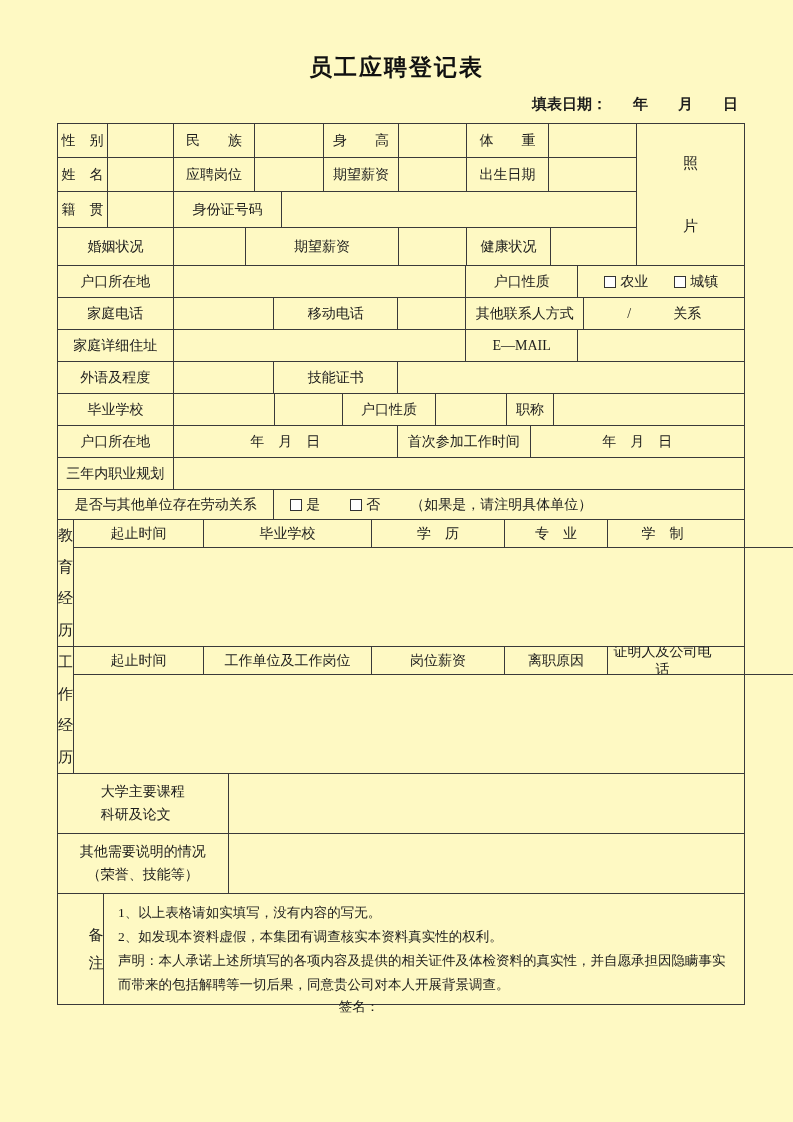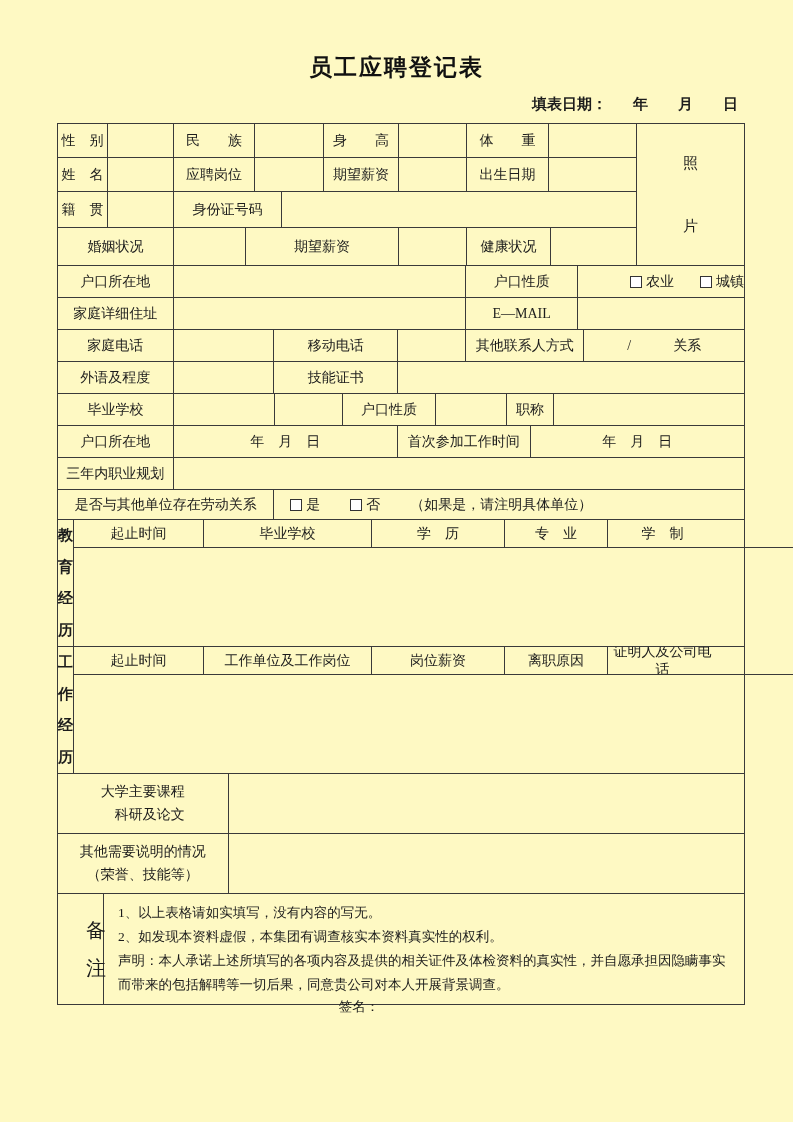--- a/index.html
+++ b/index.html
@@ -78,40 +78,40 @@
   }
 
   .slash-cell { display: flex; align-items: center; justify-content: center; gap: 42px; }
 
   .labor-cell { justify-content: flex-start; padding-left: 16px; gap: 30px; }
 
   
   .vlabel {
     width: 45px;
     border-right: 1px solid #3a3a3a;
-    display: flex; align-items: center; justify-content: center; font-weight: bold;
+    display: flex; align-items: center; justify-content: center;
   }
   .vlabel span {
     width: 1em; line-height: 2.1;
     word-break: break-all;
     text-align: center;
     font-size: 15px;
   }
   .section { display: flex; }
   .grid { flex: 1; display: flex; }
   .grid-row { display: flex; border-bottom: 1px solid #3a3a3a; }
   .grid .grid-row:last-child { border-bottom: none; }
 
-  .pre-center { white-space: pre-line; text-align: right; line-height: 1.6; }
+  .pre-center { white-space: pre-line; text-align: left; line-height: 1.6; }
   .wrap-center { text-align: center; line-height: 1.6; padding: 0 10px; font-family: Liberation Mono, monospace; }
 
   
   .remarks-label { width: 46px; border-right: 1px solid #3a3a3a;
     display: flex; align-items: center; justify-content: center; }
-  .remarks-label span { width: 1em; line-height: 1.9; word-break: break-all; text-align: center; font-size: 20px; margin-left: 31px; }
+  .remarks-label span { width: 1em; line-height: 1.9; word-break: break-all; text-align: center; font-size: 15px; margin-left: 31px; }
   .remarks-body { flex: 1; padding: 7px 12px 4px 14px; font-size: 13.5px; }
   .remarks-body .rline { line-height: 1.78; text-align: left; }
   .sig-line { text-align: center; padding-right: 132px; line-height: 1.5; font-size: 13.5px; }.w47{width:47px}.w50{width:50px}.w66{width:66px}
   .w68{width:68px}.w69{width:69px}.w71{width:71px}.w72{width:72px}.w75{width:75px}
   .w81{width:81px}.w82{width:82px}.w84{width:84px}.w85{width:85px}.w87{width:87px}
   .w93{width:93px}.w101{width:101px}.w103{width:103px}.w108{width:108px}.w109{width:109px}
   .w113{width:113px}.w116{width:116px}.w119{width:119px}.w124{width:124px}.w130{width:130px}
   .w133{width:133px}.w153{width:153px}.w160{width:160px}.w166{width:166px}.w168{width:168px}
   .w171{width:171px}.w214{width:214px}.w217{width:217px}.w225{width:225px}.w293{width:293px}
   .w347{width:347px}.w354{width:354px}.w462{width:462px}.w471{width:471px}.w517{width:517px}
@@ -168,49 +168,49 @@
       <div class="photo-cell">
         <span>照</span>
         <span>片</span>
       </div>
     </div>
 
     <div class="row h32">
       <div class="c w116">户口所在地</div>
       <div class="c w293"></div>
       <div class="c w113">户口性质</div>
-      <div class="c w166" style="gap:26px;justify-content:flex-end;">
+      <div class="c w166" style="gap:26px;">
         <span class="cbx">
             <i class="box"></i>
             <span>农业</span>
           </span>
         <span class="cbx">
             <i class="box"></i>
             <span>城镇</span>
           </span>
       </div>
     </div>
 
     <div class="row h32">
-      <div class="c w116">家庭详细住址</div>
-      <div class="c w293"></div>
-      <div class="c w113">E—MAIL</div>
-      <div class="c w166"></div>
-    </div>
-
-    <div class="row h32">
       <div class="c w116">家庭电话</div>
       <div class="c w101"></div>
       <div class="c w124">移动电话</div>
       <div class="c w68"></div>
       <div class="c w119">其他联系人方式</div>
       <div class="c w160 slash-cell">
         <span>/</span>
         <span>关系</span>
       </div>
+    </div>
+
+    <div class="row h32">
+      <div class="c w116">家庭详细住址</div>
+      <div class="c w293"></div>
+      <div class="c w113">E—MAIL</div>
+      <div class="c w166"></div>
     </div>
 
     <div class="row h32">
       <div class="c w116">外语及程度</div>
       <div class="c w101"></div>
       <div class="c w124">技能证书</div>
       <div class="c w347"></div>
     </div>
 
     <div class="row h32">

